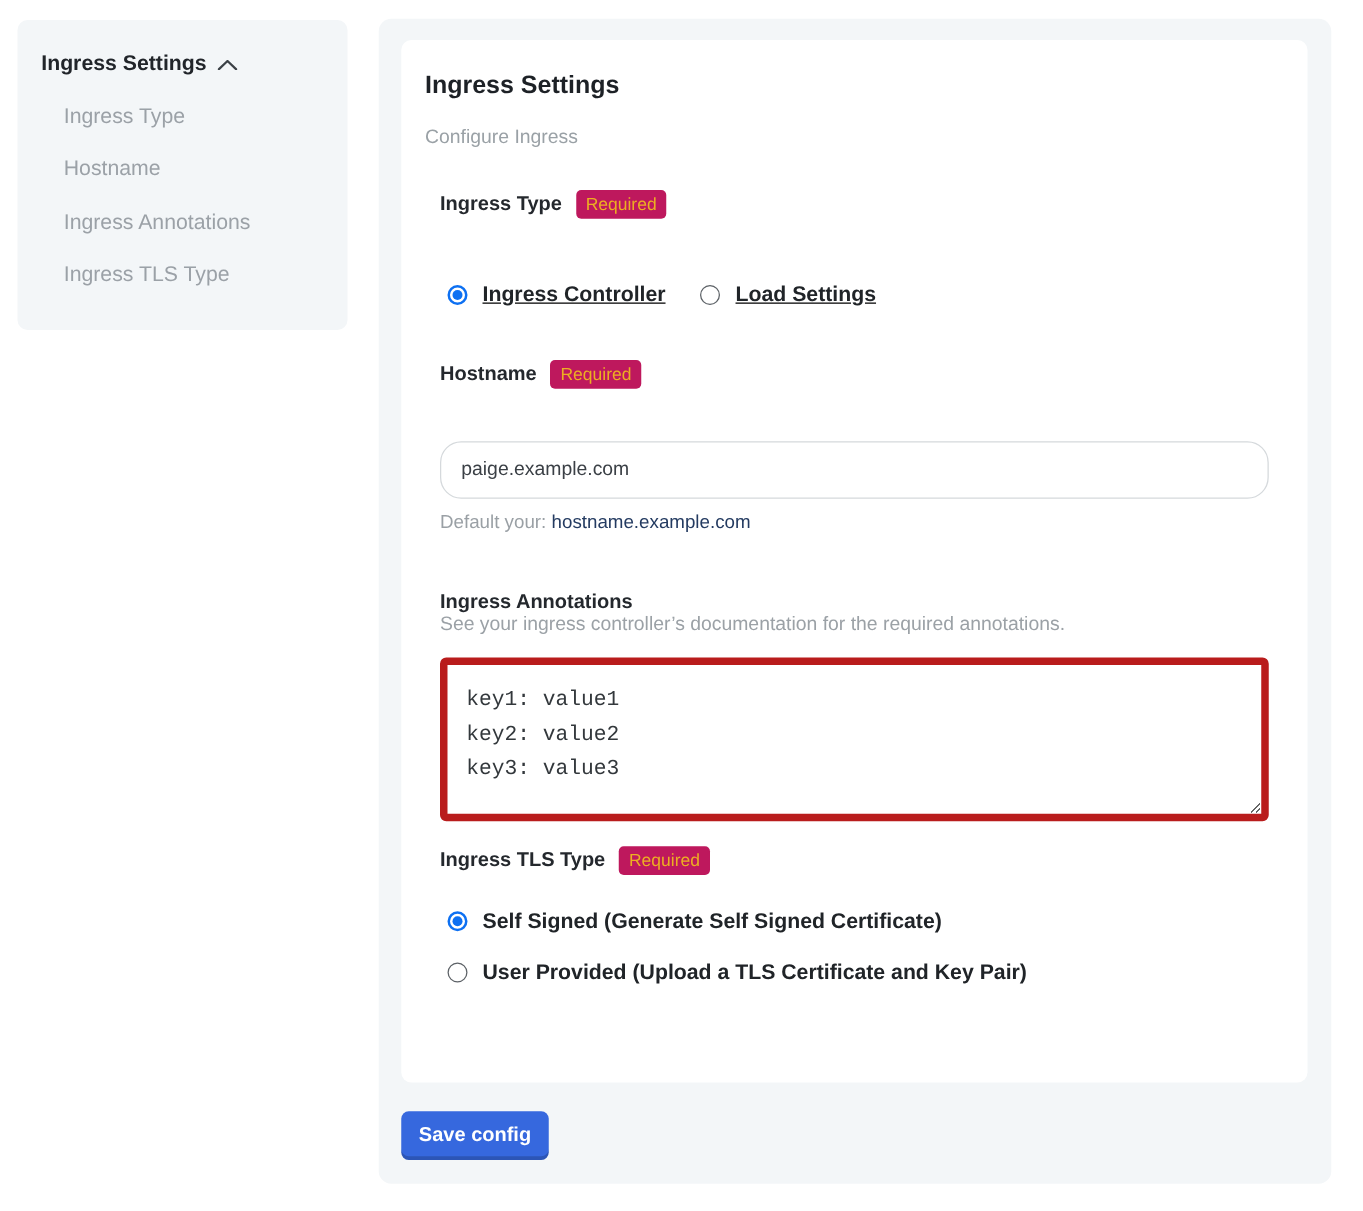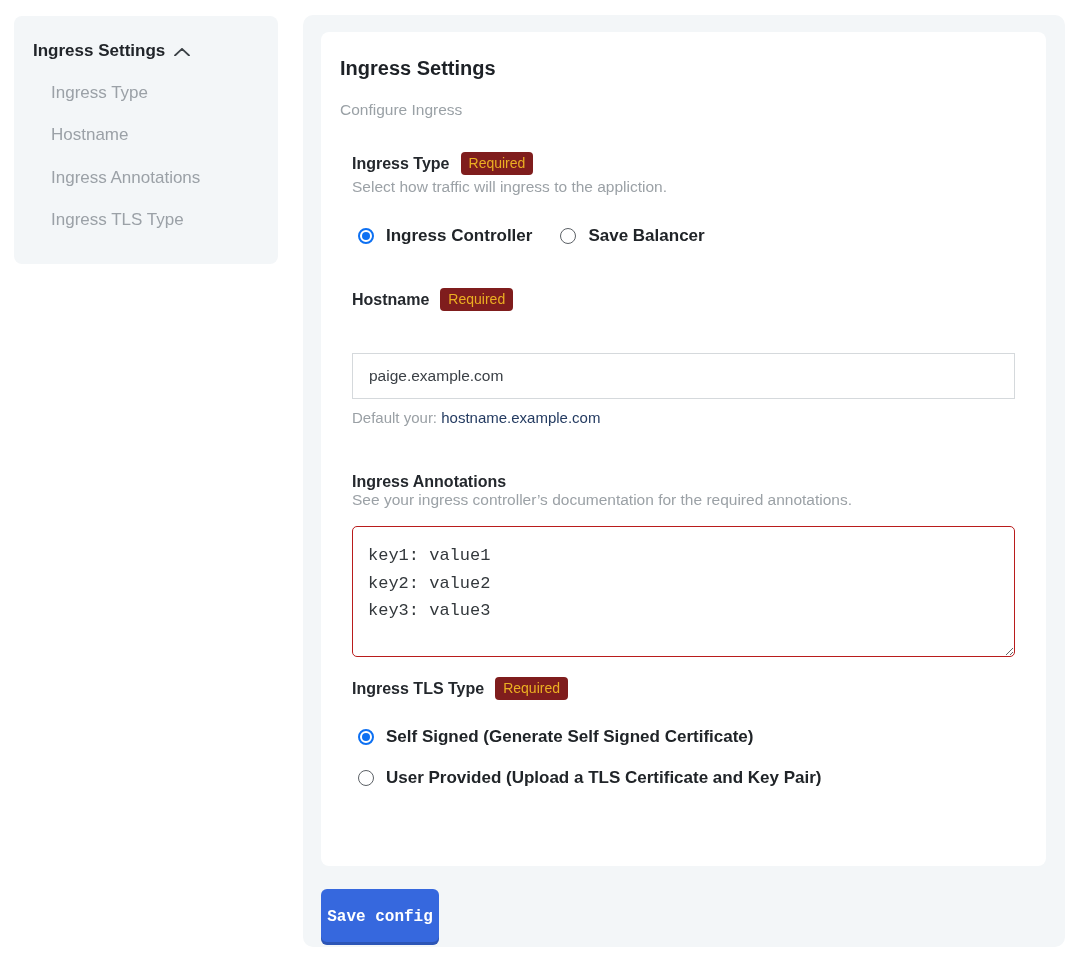--- a/index.html
+++ b/index.html
@@ -54,21 +54,21 @@
   }
   .field-label-row {
     position: absolute; left: 31px;
     display: flex; align-items: center;
   }
   .field-label {
     font-size: 16px; font-weight: 700; color: #24282d; line-height: 23px;
   }
   .required-badge {
     margin-left: 11px;
-    background: #7f1d1d; color: #ecaf22;
+    background: #be185d; color: #ecaf22;
     font-size: 14px; line-height: 14px;
     padding: 4px 8px 5px 8px;
     border-radius: 4px;
   }
   .field-desc {
     position: absolute; left: 31px;
     font-size: 15.5px; color: #9ba1a6; line-height: 16px;
   }
   .radio-row {
     position: absolute; left: 37px;
@@ -92,51 +92,51 @@
     background: #0d70f2;
   }
   .radio-label {
     margin-left: 12px;
     font-size: 17px; font-weight: 600; color: #202428; line-height: 18px;
     cursor: pointer;
   }
   .text-input {
     position: absolute; left: 31px;
     width: 663px; height: 46px;
-    border: 1px solid #d5d9dc; border-radius: 0;
+    border: 1px solid #d5d9dc; border-radius: 17px;
     background: #fff;
     font-family: "Liberation Sans", sans-serif;
     font-size: 15.5px; color: #3b4046;
     padding: 0 16px;
     outline: none;
   }
   .helper-line {
     position: absolute; left: 31px;
     font-size: 15px; color: #9aa0a5; line-height: 16px;
   }
   .helper-strong { font-weight: 400; color: #243b61; }
   .annotations-textarea {
     position: absolute; left: 31px;
     width: 663px; height: 131px;
-    border: 1px solid #b91c1c; border-radius: 5px;
+    border: 6px solid #b91c1c; border-radius: 5px;
     background: #fff;
     font-family: "Liberation Mono", monospace;
     font-size: 17px; color: #33383c;
     line-height: 27.5px;
     padding: 15px 15px;
     outline: none;
     resize: both;
   }
   .save-button {
     position: absolute; left: 18px; top: 874px;
-    width: 118px; height: 56px;
+    width: 118px; height: 39px;
     background: #3668de;
     border: none; border-radius: 6px;
     box-shadow: inset 0 -3px 0 rgba(0,0,0,0.18);
-    color: #ffffff; font-family: Liberation Mono, monospace;
+    color: #ffffff; font-family: Liberation Sans, sans-serif;
     font-size: 16px; font-weight: 700;
     cursor: pointer;
   }
 </style>
 </head>
 <body>
 
 <nav class="sidebar">
   <div class="sidebar-header">
     <span>Ingress Settings</span>
@@ -153,26 +153,25 @@
 <main class="panel">
   <section class="card">
 
     <h1 class="card-title">Ingress Settings</h1>
     <p class="card-subtitle">Configure Ingress</p>
 
     <div class="field-label-row" style="top: 120px;">
       <span class="field-label">Ingress Type</span>
       <span class="required-badge">Required</span>
     </div>
-    <p class="field-desc" style="top: 147px;">Select how traffic will ingress to the appliction.</p>
-    <div class="radio-row" style="top: 195px;">
+    <div class="radio-row" style="top: 195px; text-decoration: underline;">
       <span class="radio checked"></span>
       <span class="radio-label">Ingress Controller</span>
       <span class="radio" style="margin-left: 28px;"></span>
-      <span class="radio-label">Save Balancer</span>
+      <span class="radio-label">Load Settings</span>
     </div>
 
     <div class="field-label-row" style="top: 256px;">
       <span class="field-label">Hostname</span>
       <span class="required-badge">Required</span>
     </div>
     <input class="text-input" style="top: 321px;" type="text" value="paige.example.com">
     <p class="helper-line" style="top: 378px;"><span>Default your:</span> <span class="helper-strong">hostname.example.com</span></p>
 
     <div class="field-label-row" style="top: 438px;">

